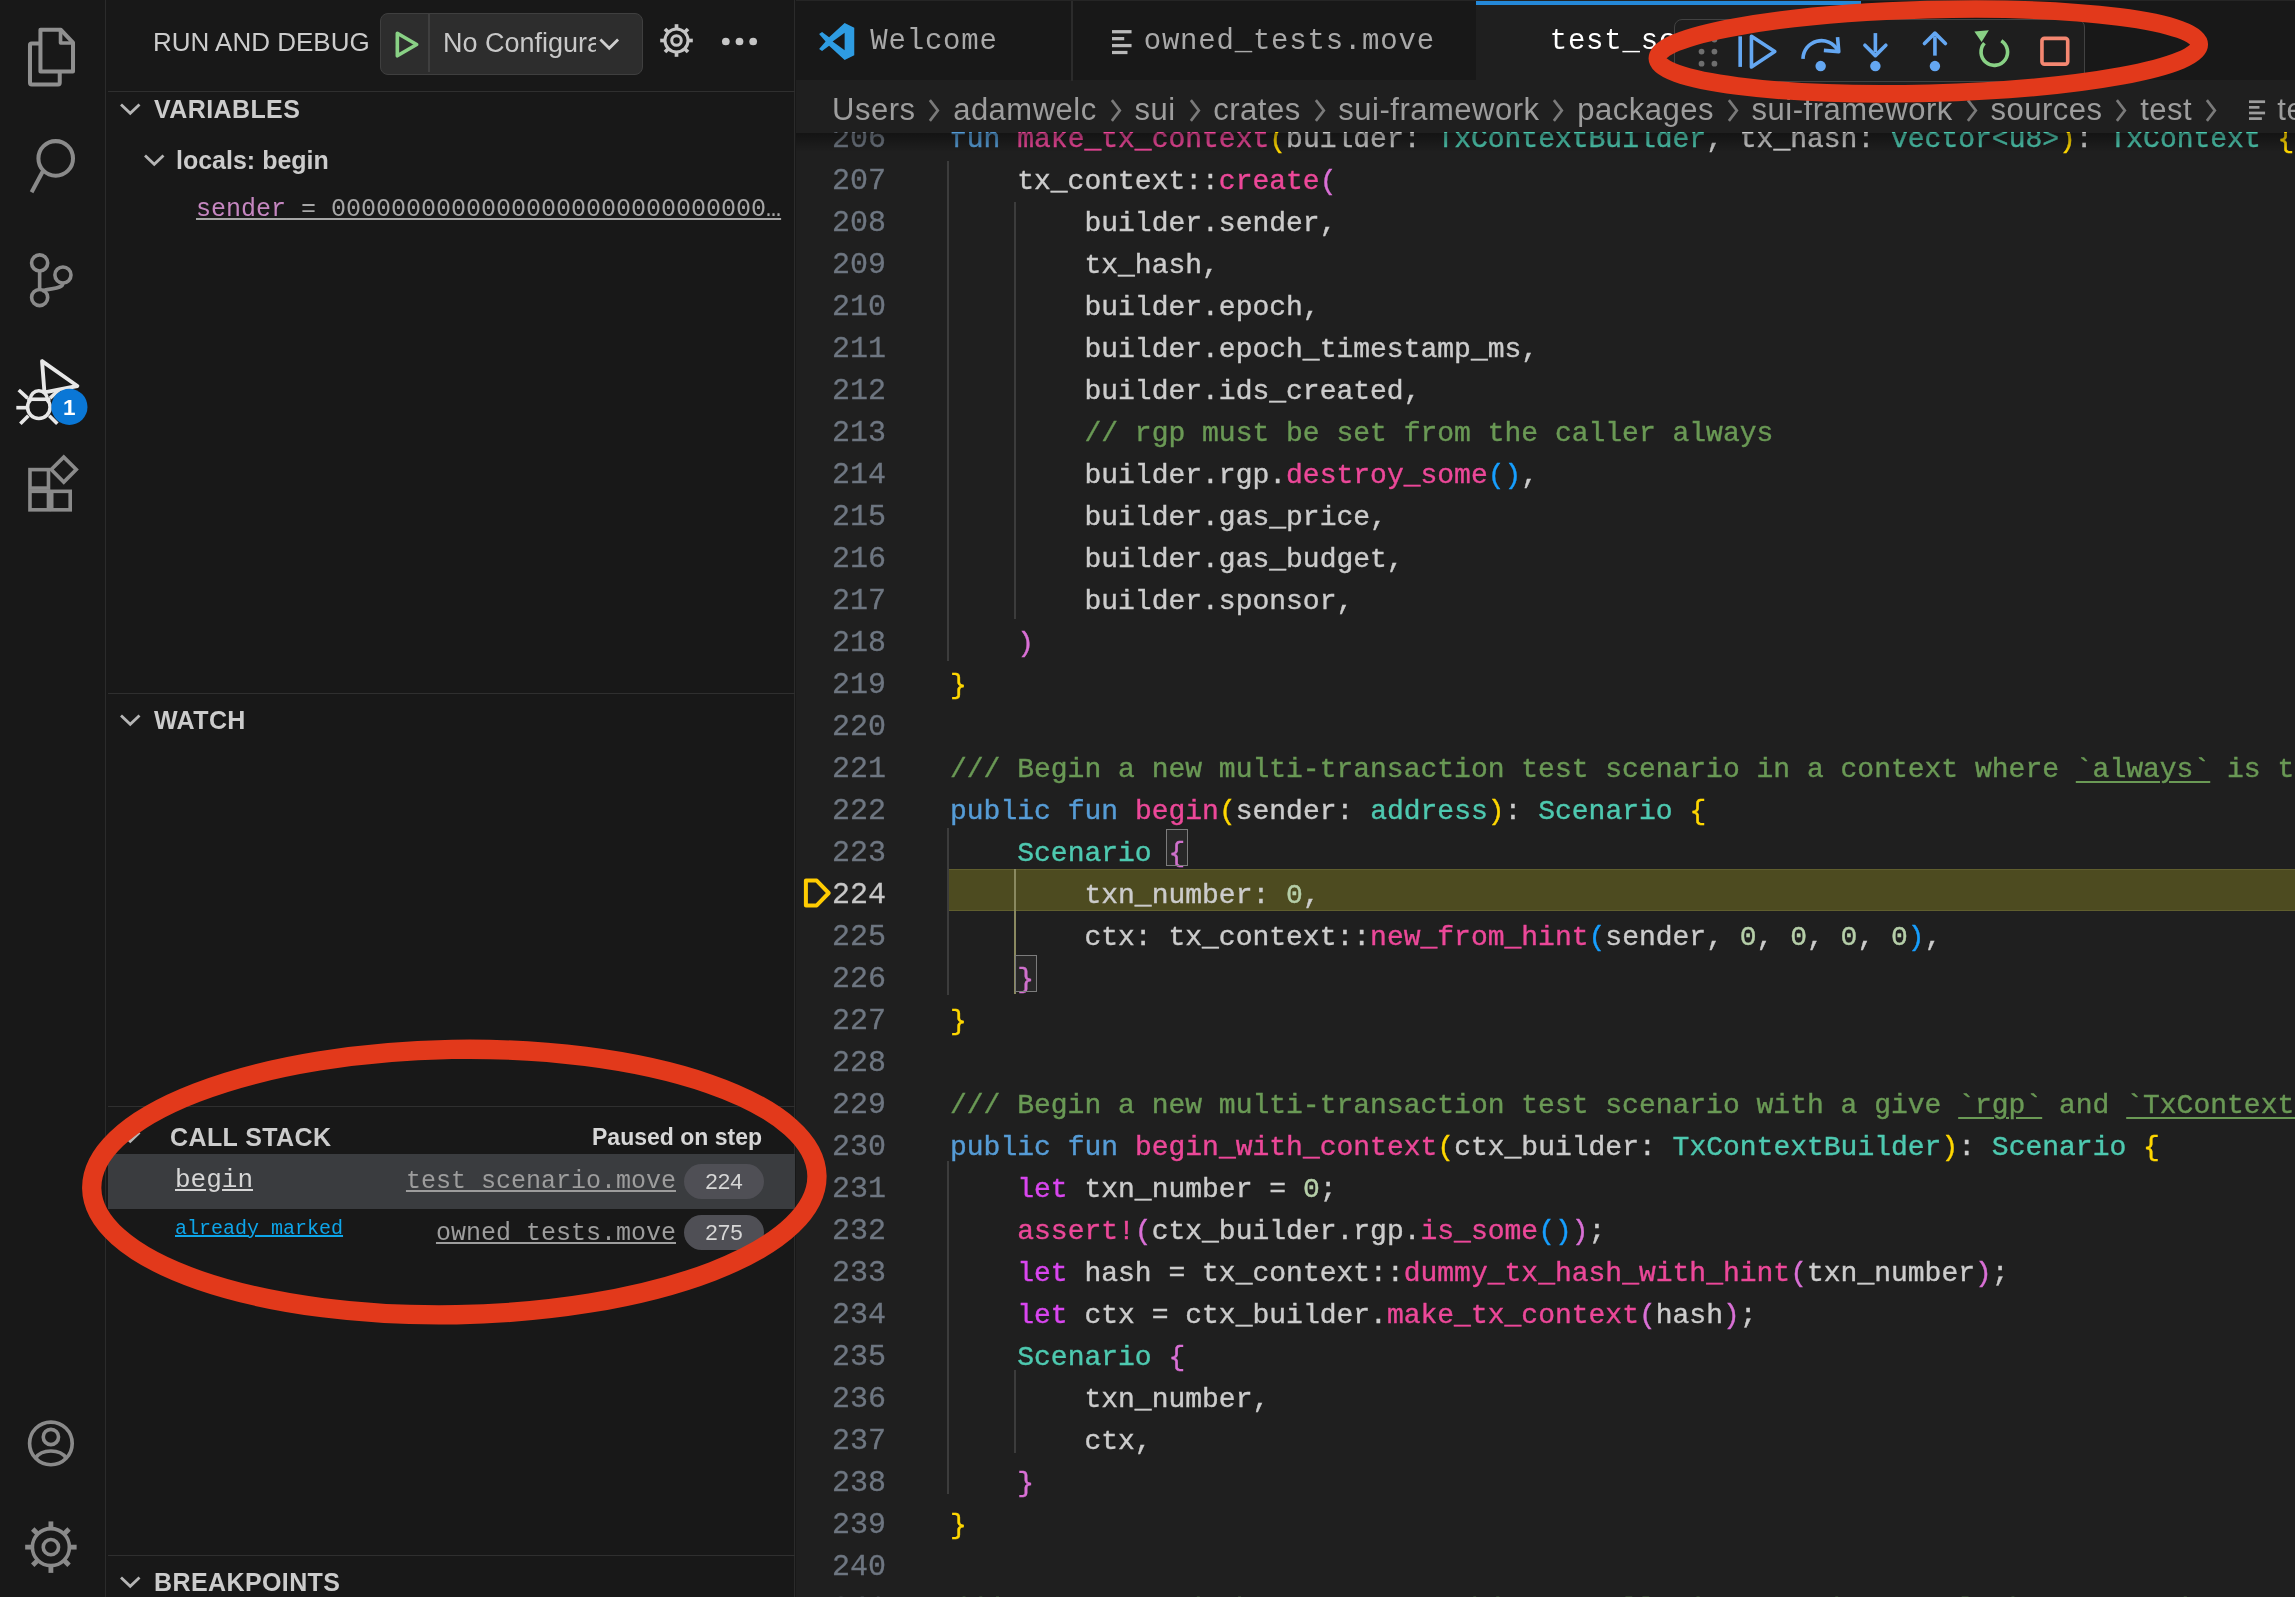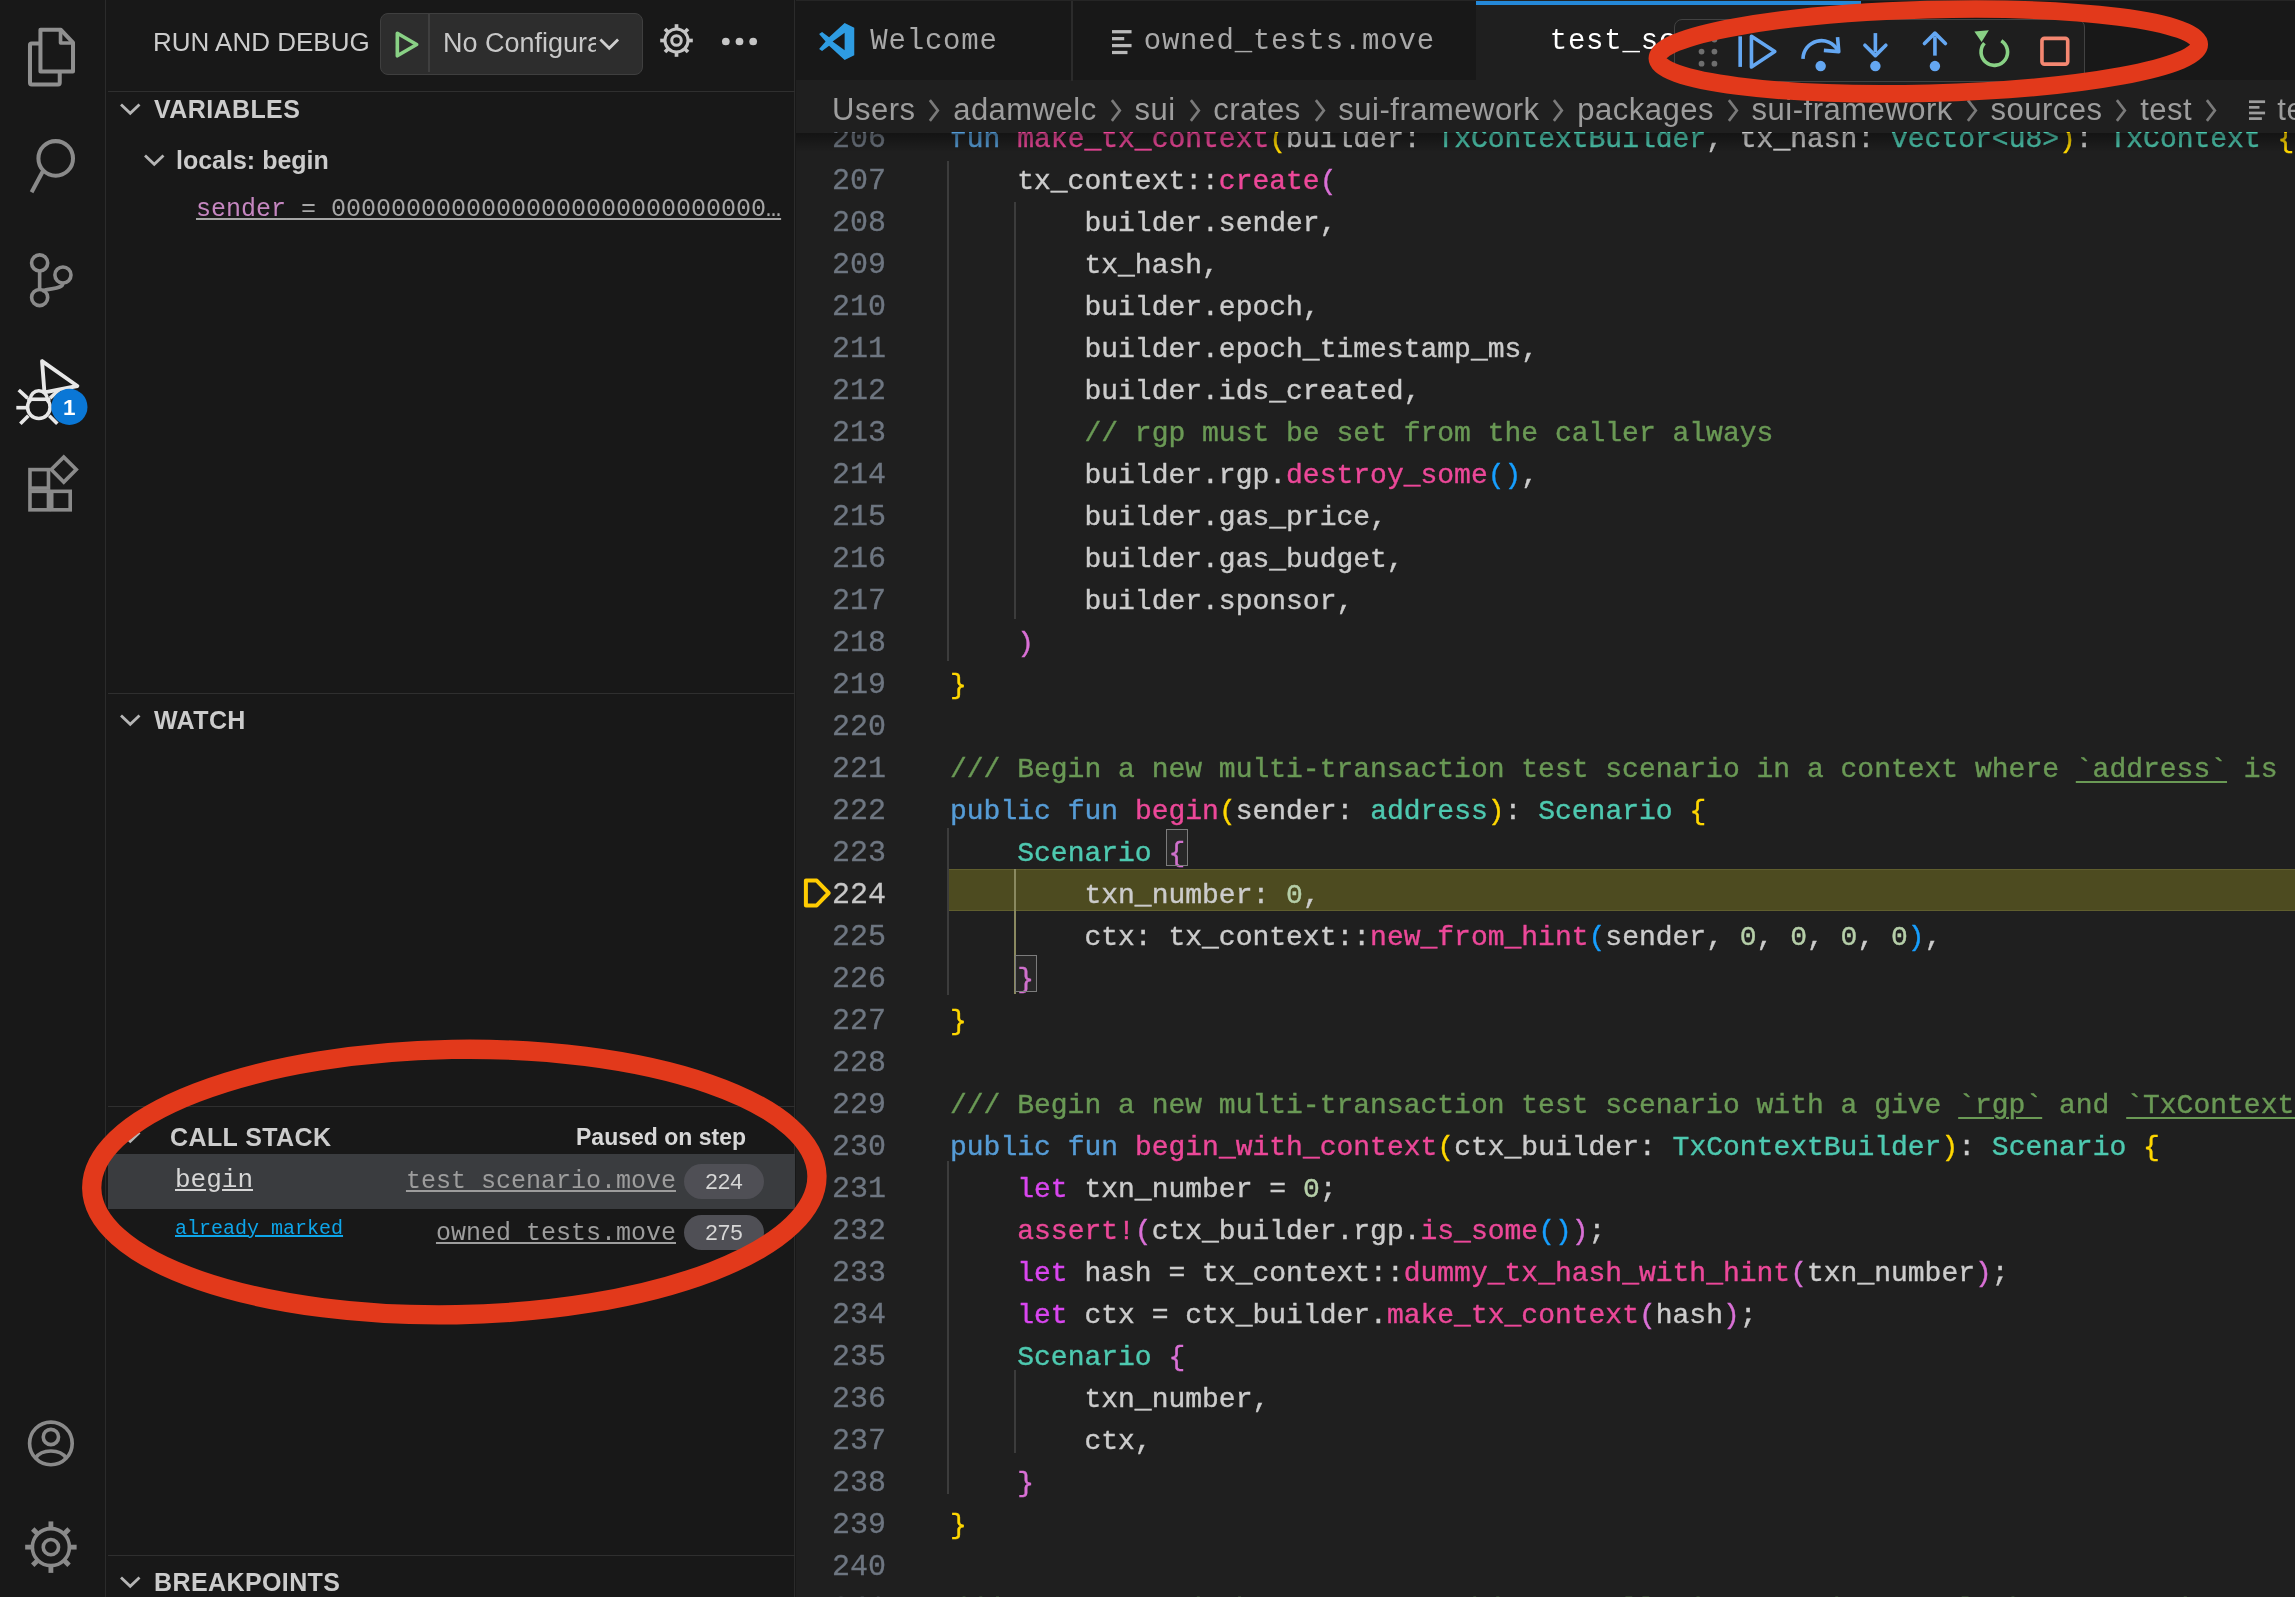--- a/index.html
+++ b/index.html
@@ -110,21 +110,21 @@
         builder.epoch_timestamp_ms,
         builder.ids_created,
         <span class="cm">// rgp must be set from the caller always</span>
         builder.rgp.<span class="fn">destroy_some</span><span class="b3">()</span>,
         builder.gas_price,
         builder.gas_budget,
         builder.sponsor,
     <span class="b2">)</span>
 <span class="b1">}</span>
 
-<span class="cm">/// Begin a new multi-transaction test scenario in a context where <u>`address`</u> is the sender</span>
+<span class="cm">/// Begin a new multi-transaction test scenario in a context where <u>`always`</u> is the sender</span>
 <span class="kw">public</span> <span class="kw">fun</span> <span class="fn">begin</span><span class="b1">(</span>sender: <span class="ty">address</span><span class="b1">)</span>: <span class="ty">Scenario</span> <span class="b1">{</span>
     <span class="ty">Scenario</span> <span class="b2">{</span>
         txn_number: <span class="num">0</span>,
         ctx: tx_context::<span class="fn">new_from_hint</span><span class="b3">(</span>sender, <span class="num">0</span>, <span class="num">0</span>, <span class="num">0</span>, <span class="num">0</span><span class="b3">)</span>,
     <span class="b2">}</span>
 <span class="b1">}</span>
 
 <span class="cm">/// Begin a new multi-transaction test scenario with a give <u>`rgp`</u> and <u>`TxContextBuilder`</u></span>
 <span class="kw">public</span> <span class="kw">fun</span> <span class="fn">begin_with_context</span><span class="b1">(</span>ctx_builder: <span class="ty">TxContextBuilder</span><span class="b1">)</span>: <span class="ty">Scenario</span> <span class="b1">{</span>
     <span class="ctrl">let</span> txn_number = <span class="num">0</span>;
@@ -391,21 +391,21 @@
   <svg class="chev" style="left:11.3px; top:713px;" width="22.5" height="13.7" viewBox="0 0 28 17">
       <path d="M2.5 3 L14 14 L25.5 3" stroke="#b5b5b5" stroke-width="3.5" fill="none"></path>
     </svg>
   <div class="sechead" style="left:46px; top:706px;">WATCH</div>
 
   <div class="secline" style="top:1106px;"></div>
   <svg class="chev" style="left:11.3px; top:1130px;" width="22.5" height="13.7" viewBox="0 0 28 17">
       <path d="M2.5 3 L14 14 L25.5 3" stroke="#b5b5b5" stroke-width="3.5" fill="none"></path>
     </svg>
   <div class="sechead" style="left:62px; top:1123px;">CALL STACK</div>
-  <div class="abs" style="top:1124px; right:48px; font-size:23px; font-weight:bold; color:#d7d7d7;">Paused on step</div>
+  <div class="abs" style="top:1124px; right:32px; font-size:23px; font-weight:bold; color:#d7d7d7;">Paused on step</div>
 
   <div class="abs" style="left:0; top:1154px; width:687px; height:55px; background:#3a3c3f;"></div>
   <div class="abs mono" style="left:67px; top:1165px; font-size:26px; color:#d6d6d6;">begin</div>
   <div class="abs mono" style="top:1167px; left:294px; width:274px; font-size:25px; color:#9d9d9d; text-align:right;">test_scenario.move</div>
   <div class="abs" style="left:576px; top:1164px; width:80px; height:35px; border-radius:17.7px; background:#4f4f55; color:#d6d6d6; font-size:22.5px; text-align:center; line-height:35px;">224</div>
   <div class="abs mono" style="left:67px; top:1217px; font-size:20px; color:#0ea5e9;">already_marked</div>
   <div class="abs mono" style="top:1219px; left:294px; width:274px; font-size:25px; color:#9d9d9d; text-align:right;">owned_tests.move</div>
   <div class="abs" style="left:576px; top:1215px; width:80px; height:35px; border-radius:17.7px; background:#4f4f55; color:#d6d6d6; font-size:22.5px; text-align:center; line-height:35px;">275</div>
 
   <div class="secline" style="top:1555px;"></div>

